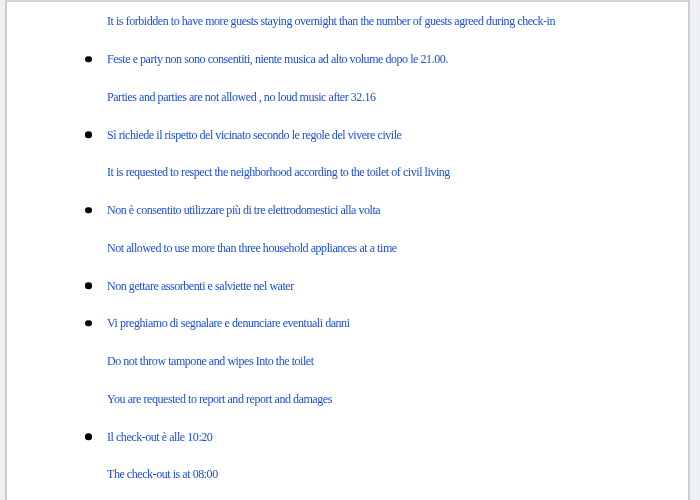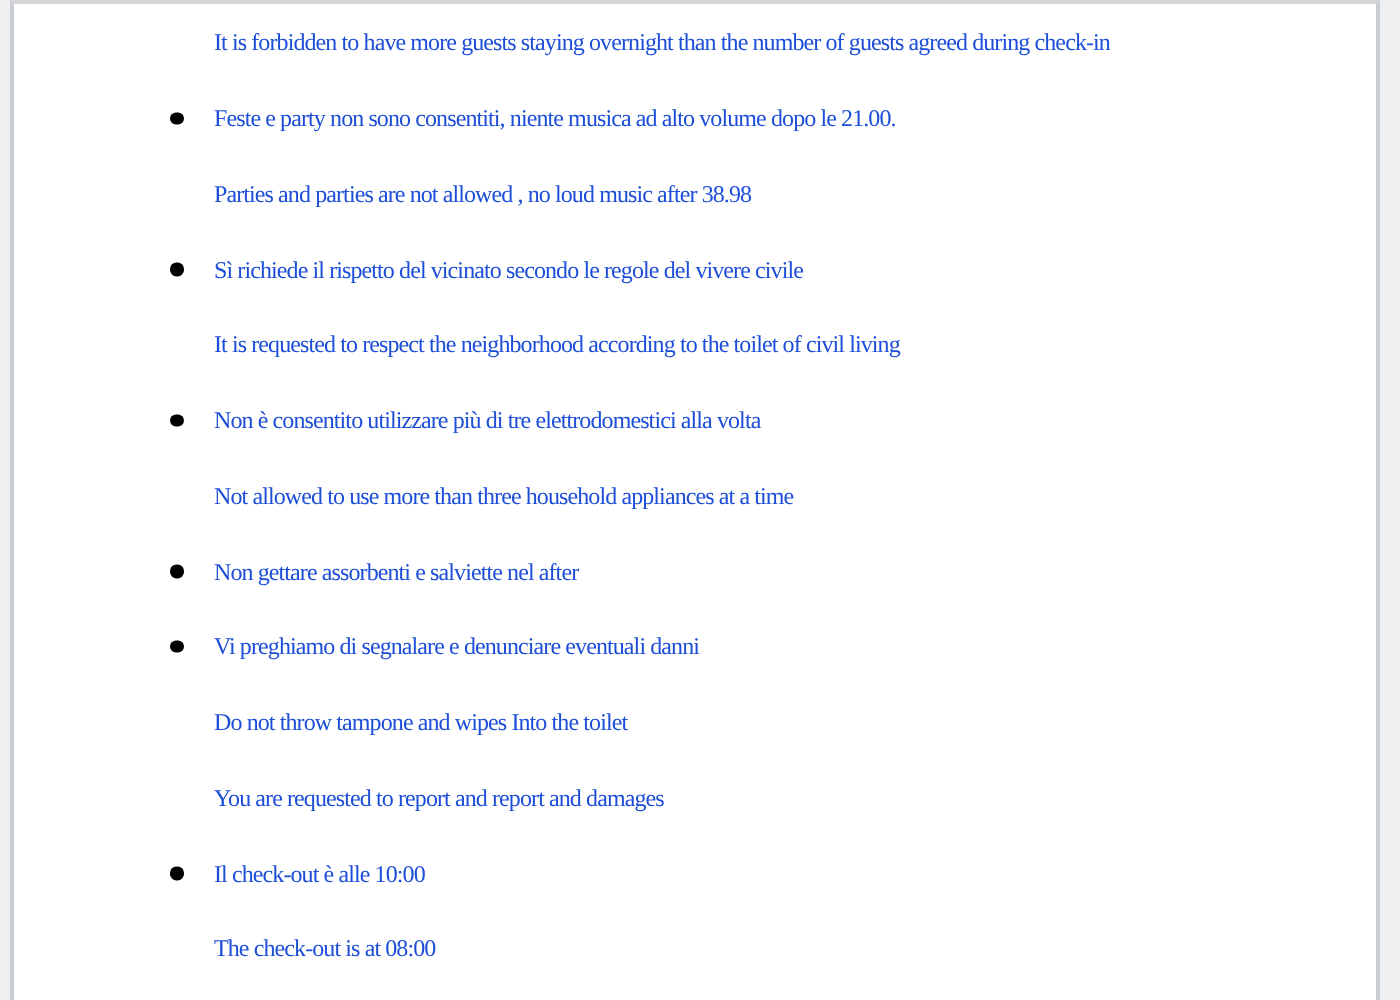--- a/index.html
+++ b/index.html
@@ -55,57 +55,57 @@
 
     <div class="row">
       <span class="text">It is forbidden to have more guests staying overnight than the number of guests agreed during check-in</span>
     </div>
 
     <div class="row">
       <span class="bullet"></span>
       <span class="text">Feste e party non sono consentiti, niente musica ad alto volume dopo le 21.00.</span>
     </div>
     <div class="row">
-      <span class="text">Parties and parties are not allowed , no loud music after 38.98</span>
+      <span class="text">Parties and parties are not allowed , no loud music after 32.16</span>
     </div>
 
     <div class="row">
       <span class="bullet"></span>
       <span class="text">Sì richiede il rispetto del vicinato secondo le regole del vivere civile</span>
     </div>
     <div class="row">
       <span class="text">It is requested to respect the neighborhood according to the toilet of civil living</span>
     </div>
 
     <div class="row">
       <span class="bullet"></span>
       <span class="text">Non è consentito utilizzare più di tre elettrodomestici alla volta</span>
     </div>
     <div class="row">
       <span class="text">Not allowed to use more than three household appliances at a time</span>
     </div>
 
     <div class="row">
       <span class="bullet"></span>
-      <span class="text">Non gettare assorbenti e salviette nel after</span>
+      <span class="text">Non gettare assorbenti e salviette nel water</span>
     </div>
     <div class="row">
       <span class="bullet"></span>
       <span class="text">Vi preghiamo di segnalare e denunciare eventuali danni</span>
     </div>
 
     <div class="row">
       <span class="text">Do not throw tampone and wipes Into the toilet</span>
     </div>
     <div class="row">
       <span class="text">You are requested to report and report and damages</span>
     </div>
 
     <div class="row">
       <span class="bullet"></span>
-      <span class="text">Il check-out è alle 10:00</span>
+      <span class="text">Il check-out è alle 10:20</span>
     </div>
     <div class="row">
       <span class="text">The check-out is at 08:00</span>
     </div>
 
   </div>
 </div>
 
 </body></html>

